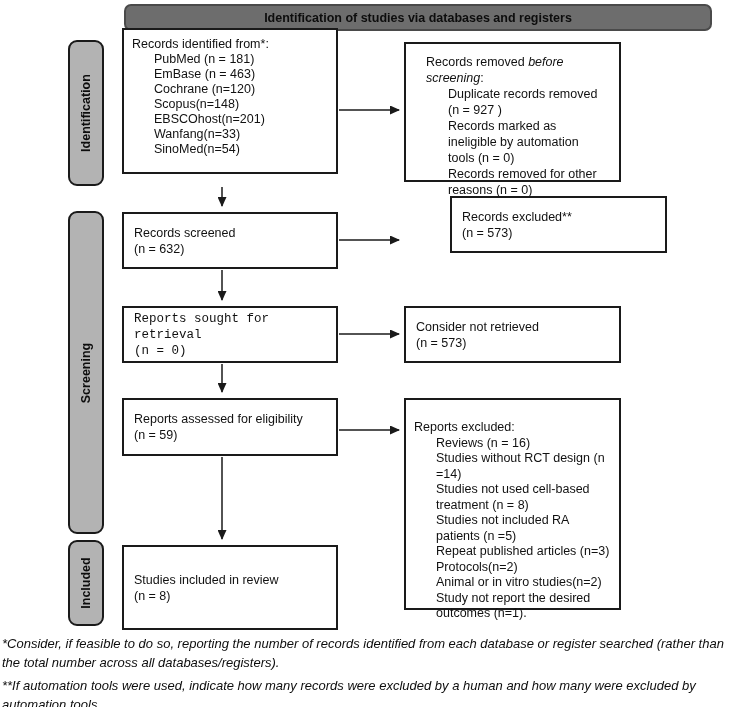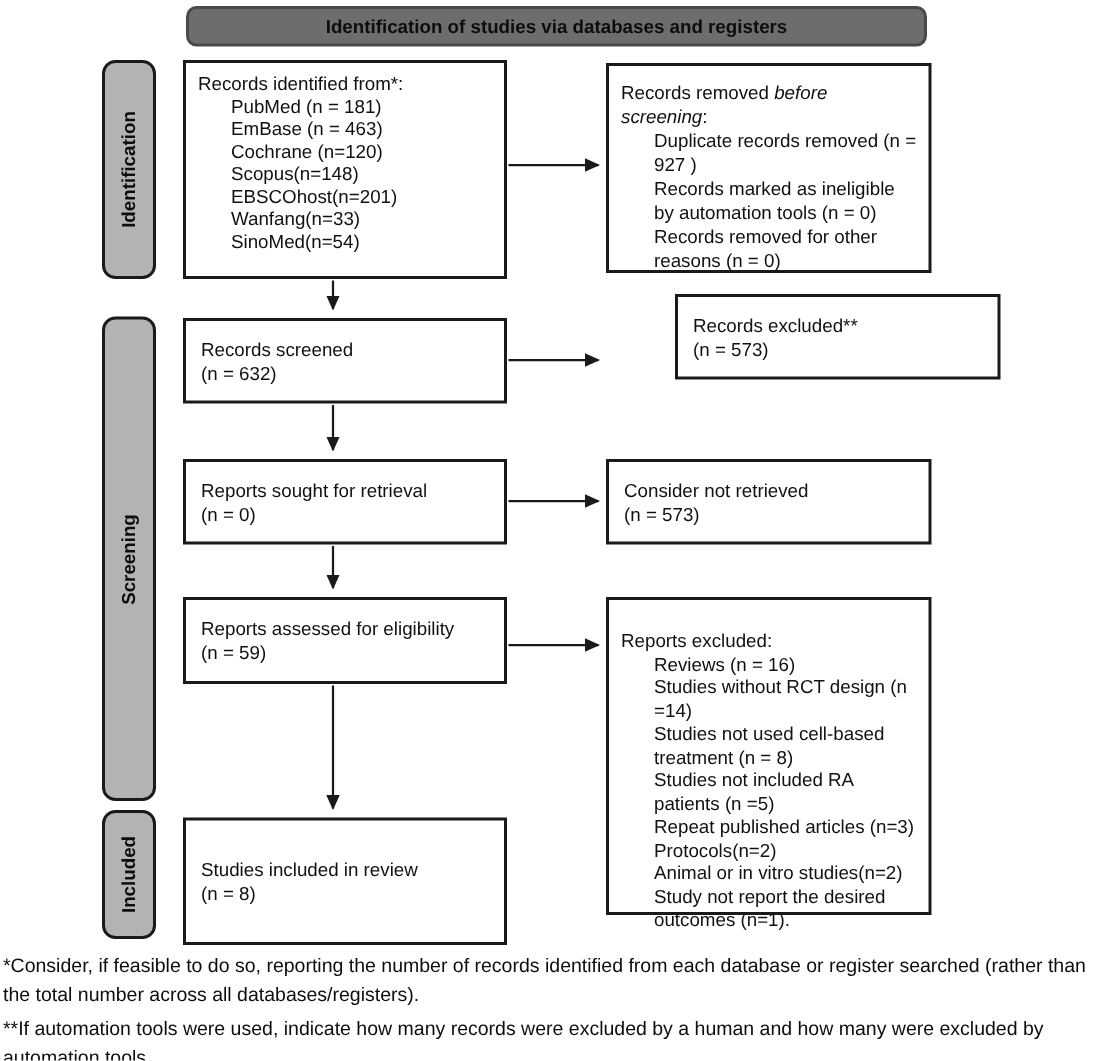--- a/index.html
+++ b/index.html
@@ -12,21 +12,21 @@
     width: 740px;
     height: 707px;
     background: #ffffff;
     overflow: hidden;
   }
 
   
   .header-bar {
     position: absolute;
     left: 124px; top: 4px;
-    width: 494px; height: 27px;
+    width: 588px; height: 27px;
     background: #6d6d6d;
     border: 2px solid #4a4a4a;
     border-radius: 7px;
     display: flex; align-items: center; justify-content: center;
     font-size: 12.5px; font-weight: bold; color: #0d0d0d;
   }
 
   
   .stage {
     position: absolute;
@@ -54,25 +54,25 @@
     color: #111111;
     font-size: 12.5px;
     line-height: 15.5px;
   }
   .box .box-title { }
   .box .box-item  { padding-left: 22px; }
 
   .box-left  { left: 122px; width: 216px; }
   .box-right { left: 404px; width: 217px; }
 
-  .box-records-identified { top: 40px;  height: 146px; padding: 7px 8px; line-height: 15px; }
-  .box-records-removed    { top: 42px;  height: 140px; padding: 10px 8px; line-height: 16px; }
+  .box-records-identified { top: 28px;  height: 146px; padding: 7px 8px; line-height: 15px; }
+  .box-records-removed    { top: 42px;  height: 140px; padding: 10px 20px; line-height: 16px; }
   .box-records-screened   { top: 212px; height: 57px; }
   .box-records-excluded   { top: 196px; height: 57px; margin-left: 46px; }
-  .box-reports-sought     { top: 306px; height: 57px; }
+  .box-reports-sought     { top: 306px; height: 57px; font-family: Liberation Mono, monospace; }
   .box-reports-not-retrieved { top: 306px; height: 57px; }
   .box-reports-assessed   { top: 398px; height: 58px; }
   .box-reports-excluded   { top: 398px; height: 212px; padding: 20px 8px 0 8px; line-height: 15.5px; }
   .box-studies-included   { top: 545px; height: 85px; }
 
   .box-centered {
     display: flex; flex-direction: column; justify-content: center;
     padding: 14px 10px;
     line-height: 16px;
   }
@@ -89,20 +89,21 @@
   svg.arrows line { stroke: #1a1a1a; stroke-width: 1.5; }
 
   
   .footnote {
     position: absolute;
     left: 2px;
     width: 737px;
     font-size: 13px;
     line-height: 19px;
     color: #0d0d0d;
+    font-style: italic;
   }
   .footnote-1 { top: 634px; }
   .footnote-2 { top: 676px; }
 </style>
 </head>
 <body>
 
 <div class="canvas">
 
   <div class="header-bar">

